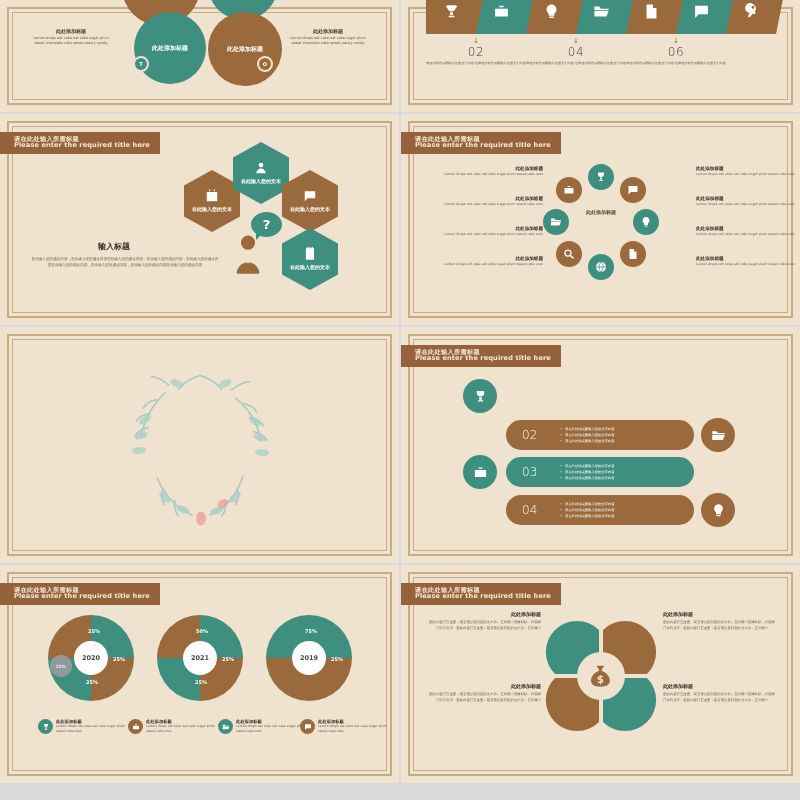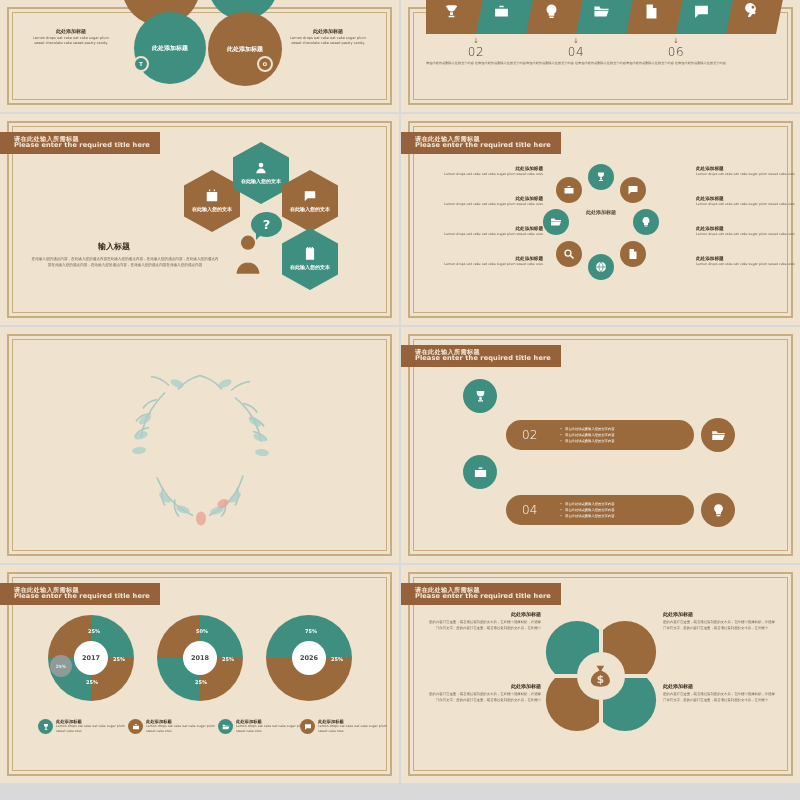--- a/index.html
+++ b/index.html
@@ -463,20 +463,28 @@
       <svg width="15" height="15" viewBox="0 0 24 24" class="ico">
         <path d="M2 5h7l2 3h11v2H2zM2 11h20l-3 8H2z"></path>
         </svg>
     </div>
 
     <div class="knob teal" style="left:62px;top:128px;">
       <svg width="15" height="15" viewBox="0 0 24 24" class="ico">
         <path d="M9 4h6v2h-6zM3 8h18v11H3zM11 12h2v3h-2z"></path>
         </svg>
     </div>
+    <div class="bar teal" style="left:105px;top:130px;width:188px;">
+      <div class="bn">03</div>
+      <ul>
+        <li>请在此处填或删除入您的文字内容</li>
+        <li>请在此处填或删除入您的文字内容</li>
+        <li>请在此处填或删除入您的文字内容</li>
+      </ul>
+    </div>
 
     <div class="bar brown" style="left:105px;top:168px;width:188px;">
       <div class="bn">04</div>
       <ul>
         <li>请在此处填或删除入您的文字内容</li>
         <li>请在此处填或删除入您的文字内容</li>
         <li>请在此处填或删除入您的文字内容</li>
       </ul>
     </div>
     <div class="knob brown" style="left:300px;top:166px;">
@@ -492,43 +500,43 @@
       <div class="cn">请在此处输入所需标题</div>
       <div class="en">Please enter the required title here</div>
     </div>
 
     <div class="donutwrap" style="left:48px;top:50px;">
       <div class="donut" style="background:conic-gradient(#3E8F80 0deg 90deg,#9A6A3C 90deg 180deg,#3E8F80 180deg 270deg,#9A6A3C 270deg 360deg);">
         <div style="position:absolute;left:2px;top:40px;width:22px;height:22px;border-radius:50%;background:#9E9E9E;opacity:.85;display:flex;align-items:center;justify-content:center;font-size:4.3px;color:#fff;font-weight:bold;">
           <span>25%</span>
         </div>
         <div class="hole">
-          <span>2017</span>
+          <span>2020</span>
         </div>
       </div>
       <div class="pct" style="left:40px;top:13px;">25%</div>
       <div class="pct" style="left:65px;top:41px;">25%</div>
       <div class="pct" style="left:38px;top:64px;">25%</div>
     </div>
 
     <div class="donutwrap" style="left:157px;top:50px;">
       <div class="donut" style="background:conic-gradient(#3E8F80 0deg 90deg,#9A6A3C 90deg 180deg,#3E8F80 180deg 270deg,#9A6A3C 270deg 360deg);">
         <div class="hole">
-          <span>2018</span>
+          <span>2021</span>
         </div>
       </div>
       <div class="pct" style="left:39px;top:13px;">50%</div>
       <div class="pct" style="left:65px;top:41px;">25%</div>
       <div class="pct" style="left:38px;top:64px;">25%</div>
     </div>
 
     <div class="donutwrap" style="left:266px;top:50px;">
       <div class="donut" style="background:conic-gradient(#3E8F80 0deg 90deg,#9A6A3C 90deg 270deg,#3E8F80 270deg 360deg);">
         <div class="hole">
-          <span>2026</span>
+          <span>2019</span>
         </div>
       </div>
       <div class="pct" style="left:39px;top:13px;">75%</div>
       <div class="pct" style="left:65px;top:41px;">25%</div>
     </div>
 
     <div class="legend" style="left:38px;top:154px;">
       <div class="dot teal">
         <svg width="8" height="8" viewBox="0 0 24 24" class="ico">
           <path d="M6 3h12v3a6 6 0 0 1-12 0V3zM10 13h4v4h-4zM8 18h8v2H8z"></path>

